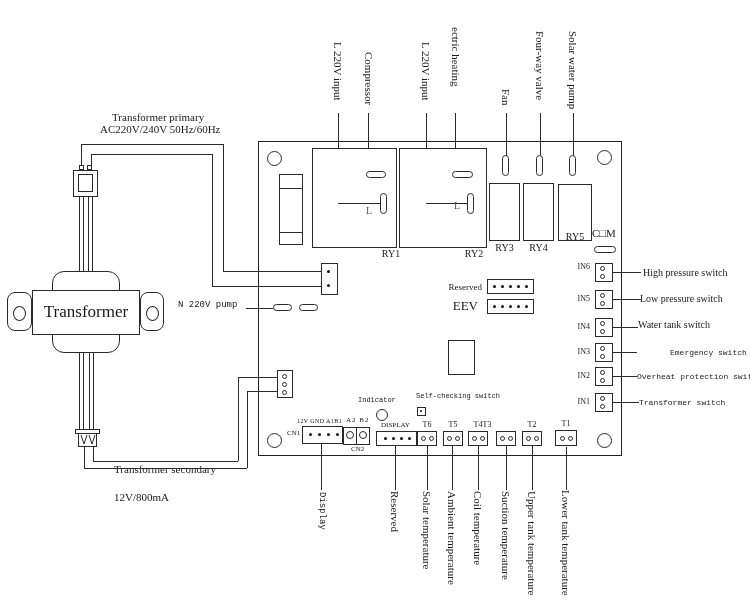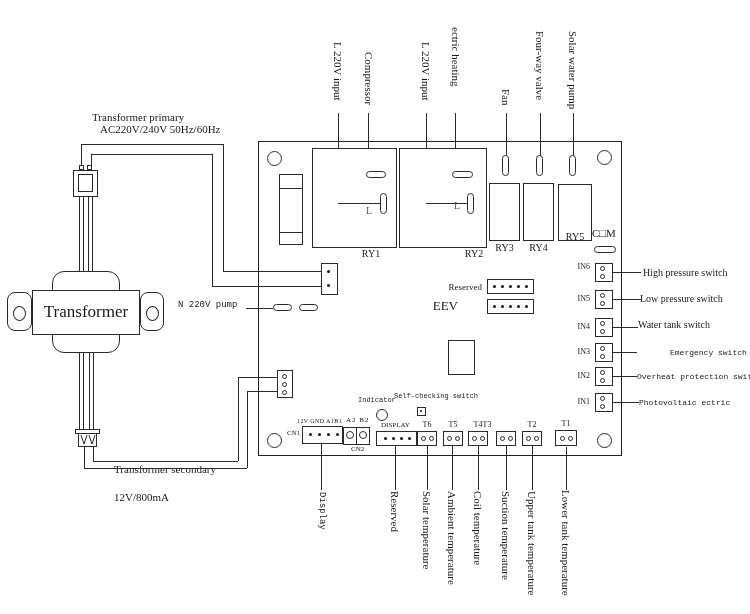--- a/index.html
+++ b/index.html
@@ -60,37 +60,37 @@
   <div class="b" style="left:312px;top:148px;width:85px;height:100px"></div>
   <div class="b" style="left:399px;top:148px;width:88px;height:100px"></div>
   <div class="st" style="left:366px;top:171px;width:20px;height:7px"></div>
   <div class="st" style="left:380px;top:193px;width:7px;height:21px"></div>
   <div class="h" style="left:338px;top:203px;width:43px"></div>
   <div class="t ser f10 gray" style="left:366px;top:206px">L</div>
   <div class="st" style="left:452px;top:171px;width:21px;height:7px"></div>
   <div class="st" style="left:467px;top:193px;width:7px;height:21px"></div>
   <div class="h" style="left:426px;top:203px;width:41px"></div>
   <div class="t ser f10 gray" style="left:454px;top:201px">L</div>
-  <div class="t ser f10 ctr" style="left:356px;top:249px;width:30px">RY1</div>
+  <div class="t ser f10 ctr" style="left:376px;top:249px;width:30px">RY1</div>
   <div class="t ser f10 ctr" style="left:459px;top:249px;width:30px">RY2</div>
 
   <div class="st" style="left:502px;top:155px;width:7px;height:21px"></div>
   <div class="st" style="left:536px;top:155px;width:7px;height:21px"></div>
   <div class="st" style="left:569px;top:155px;width:7px;height:21px"></div>
   <div class="b" style="left:489px;top:183px;width:31px;height:58px"></div>
   <div class="b" style="left:523px;top:183px;width:31px;height:58px"></div>
   <div class="b" style="left:558px;top:184px;width:34px;height:57px"></div>
   <div class="t ser f10 ctr" style="left:489px;top:243px;width:31px">RY3</div>
   <div class="t ser f10 ctr" style="left:523px;top:243px;width:31px">RY4</div>
   <div class="t ser f10 ctr" style="left:558px;top:232px;width:34px">RY5</div>
 
   <div class="t ser f11" style="left:592px;top:228px">C□M</div>
   <div class="st" style="left:594px;top:246px;width:22px;height:7px"></div>
 
-  <div class="t ser f11" style="left:92px;top:112px">Transformer primary</div>
+  <div class="t ser f11" style="left:112px;top:112px">Transformer primary</div>
   <div class="t ser f11" style="left:100px;top:124px">AC220V/240V 50Hz/60Hz</div>
 
   <div class="v" style="left:81px;top:144px;height:22px"></div>
   <div class="h" style="left:81px;top:144px;width:142px"></div>
   <div class="v" style="left:223px;top:144px;height:128px"></div>
   <div class="h" style="left:223px;top:271px;width:99px"></div>
   <div class="v" style="left:91px;top:154px;height:12px"></div>
   <div class="h" style="left:91px;top:154px;width:121px"></div>
   <div class="v" style="left:212px;top:154px;height:133px"></div>
   <div class="h" style="left:212px;top:286px;width:110px"></div>
@@ -151,33 +151,33 @@
   <div class="d" style="left:327px;top:270px;width:3px;height:3px"></div>
   <div class="d" style="left:327px;top:284px;width:3px;height:3px"></div>
 
   <div class="t ser f9 rt" style="left:430px;top:283px;width:52px">Reserved</div>
   <div class="b" style="left:487px;top:279px;width:47px;height:15px"></div>
   <div class="d" style="left:493px;top:285px;width:3px;height:3px"></div>
   <div class="d" style="left:501px;top:285px;width:3px;height:3px"></div>
   <div class="d" style="left:509px;top:285px;width:3px;height:3px"></div>
   <div class="d" style="left:517px;top:285px;width:3px;height:3px"></div>
   <div class="d" style="left:525px;top:285px;width:3px;height:3px"></div>
-  <div class="t ser f13 rt" style="left:410px;top:299px;width:48px">EEV</div>
+  <div class="t ser f13 rt" style="left:430px;top:299px;width:48px">EEV</div>
   <div class="b" style="left:487px;top:299px;width:47px;height:15px"></div>
   <div class="d" style="left:493px;top:305px;width:3px;height:3px"></div>
   <div class="d" style="left:501px;top:305px;width:3px;height:3px"></div>
   <div class="d" style="left:509px;top:305px;width:3px;height:3px"></div>
   <div class="d" style="left:517px;top:305px;width:3px;height:3px"></div>
   <div class="d" style="left:525px;top:305px;width:3px;height:3px"></div>
 
   <div class="b" style="left:448px;top:340px;width:27px;height:35px"></div>
 
   <div class="t mon f7" style="left:358px;top:397px">Indicator</div>
   <div class="b c nb" style="left:376px;top:409px;width:12px;height:12px"></div>
-  <div class="t mon f7" style="left:394px;top:393px">Self-checking switch</div>
+  <div class="t mon f7" style="left:416px;top:393px">Self-checking switch</div>
   <div class="b" style="left:417px;top:407px;width:9px;height:9px"></div>
   <div class="d" style="left:420px;top:410px;width:2px;height:2px"></div>
 
   <div class="t ser f8 rt" style="left:568px;top:263px;width:22px">IN6</div>
   <div class="b" style="left:595px;top:263px;width:18px;height:19px"></div>
   <div class="b c nb" style="left:600px;top:266px;width:5px;height:5px"></div>
   <div class="b c nb" style="left:600px;top:274px;width:5px;height:5px"></div>
   <div class="h" style="left:613px;top:272px;width:28px"></div>
   <div class="t ser f10" style="left:643px;top:268px">High pressure switch</div>
 
@@ -207,21 +207,21 @@
   <div class="b c nb" style="left:600px;top:370px;width:5px;height:5px"></div>
   <div class="b c nb" style="left:600px;top:378px;width:5px;height:5px"></div>
   <div class="h" style="left:613px;top:376px;width:24px"></div>
   <div class="t mon f8" style="left:637px;top:373px">Overheat protection swit</div>
 
   <div class="t ser f8 rt" style="left:568px;top:398px;width:22px">IN1</div>
   <div class="b" style="left:595px;top:393px;width:18px;height:19px"></div>
   <div class="b c nb" style="left:600px;top:396px;width:5px;height:5px"></div>
   <div class="b c nb" style="left:600px;top:404px;width:5px;height:5px"></div>
   <div class="h" style="left:613px;top:402px;width:26px"></div>
-  <div class="t mon f8" style="left:639px;top:399px">Photovoltaic ectric</div>
+  <div class="t mon f8" style="left:639px;top:399px">Transformer switch</div>
 
   <div class="t ser f6" style="left:297px;top:418px;letter-spacing:0.4px">12V GND A1B1</div>
   <div class="t ser f7" style="left:346px;top:417px;letter-spacing:1px">A2 B2</div>
   <div class="t ser f7" style="left:287px;top:430px">CN1</div>
   <div class="b" style="left:302px;top:426px;width:41px;height:18px"></div>
   <div class="d" style="left:309px;top:433px;width:3px;height:3px"></div>
   <div class="d" style="left:318px;top:433px;width:3px;height:3px"></div>
   <div class="d" style="left:327px;top:433px;width:3px;height:3px"></div>
   <div class="d" style="left:336px;top:433px;width:3px;height:3px"></div>
   <div class="b" style="left:343px;top:427px;width:14px;height:18px"></div>

